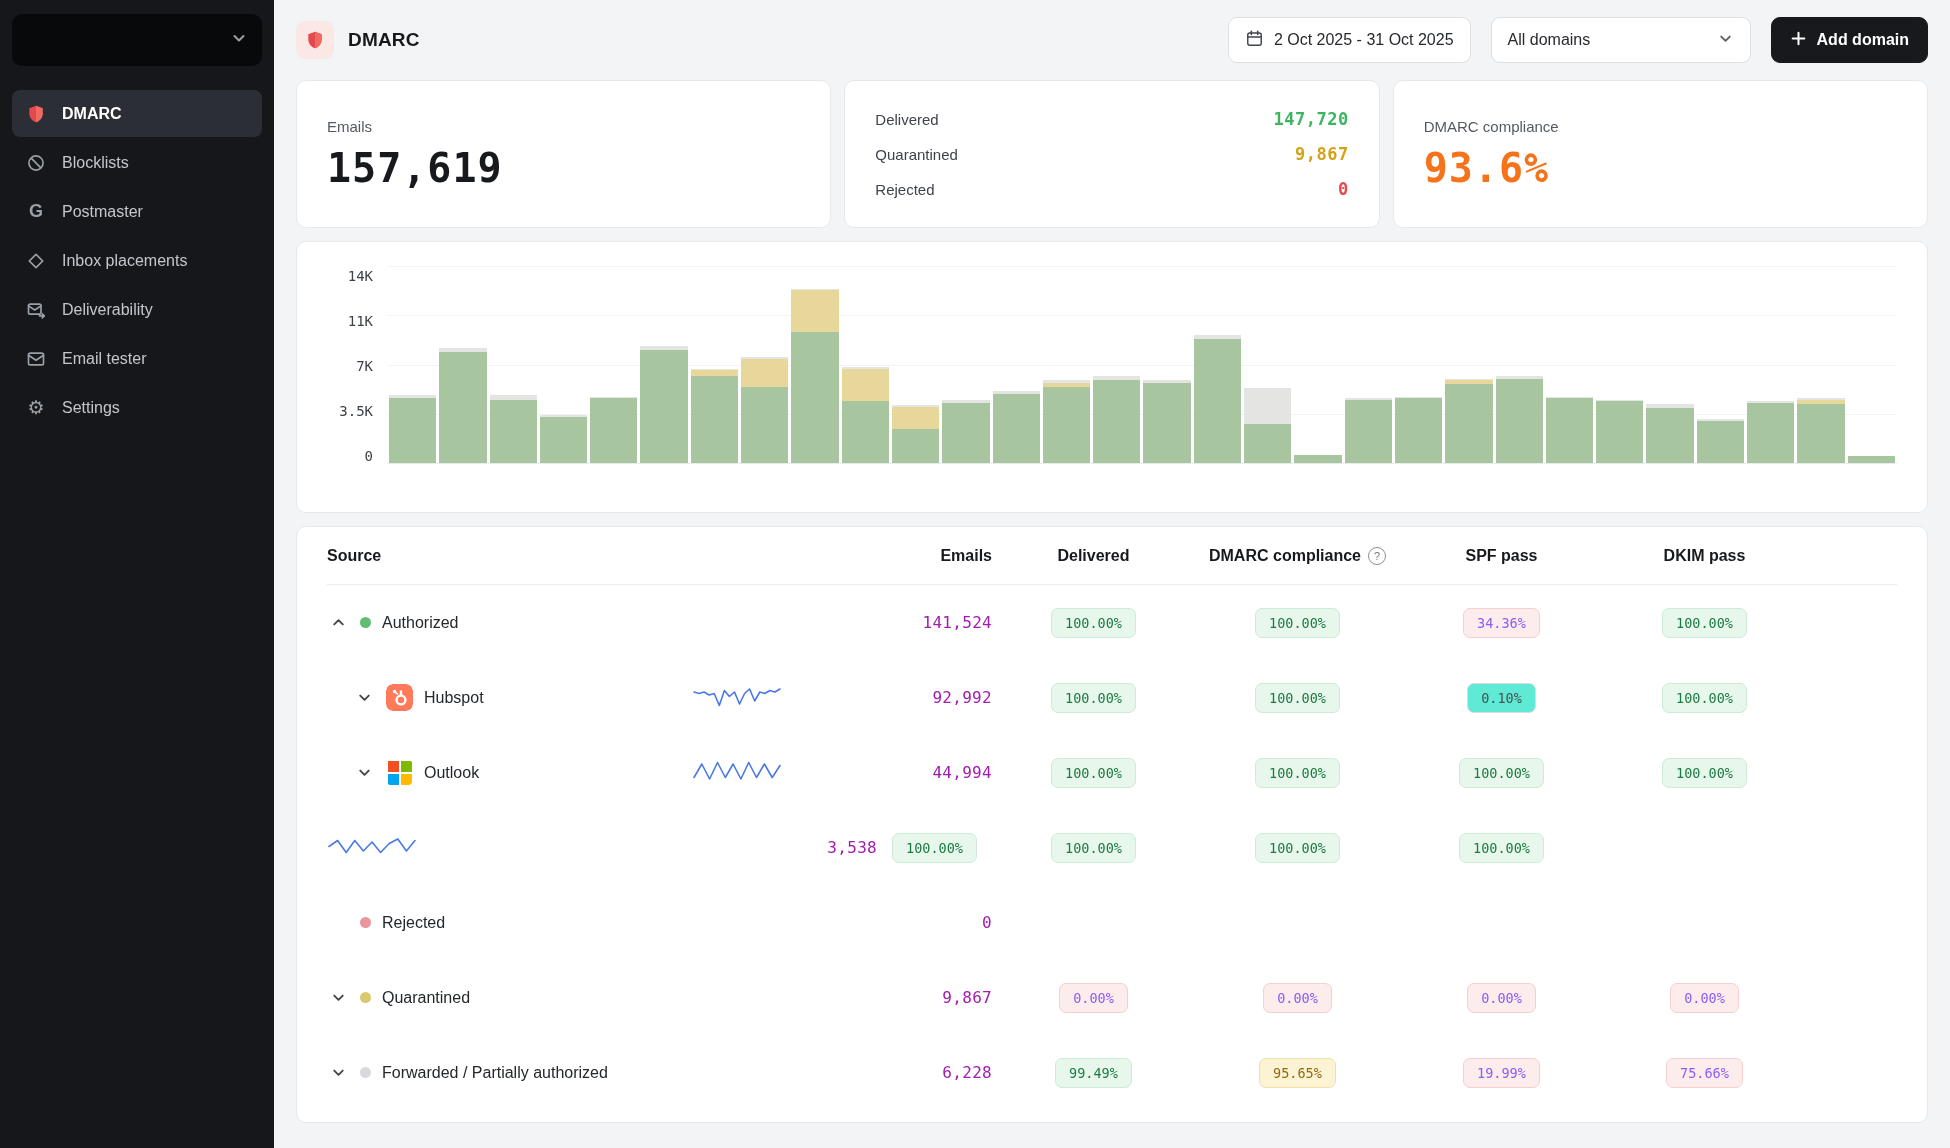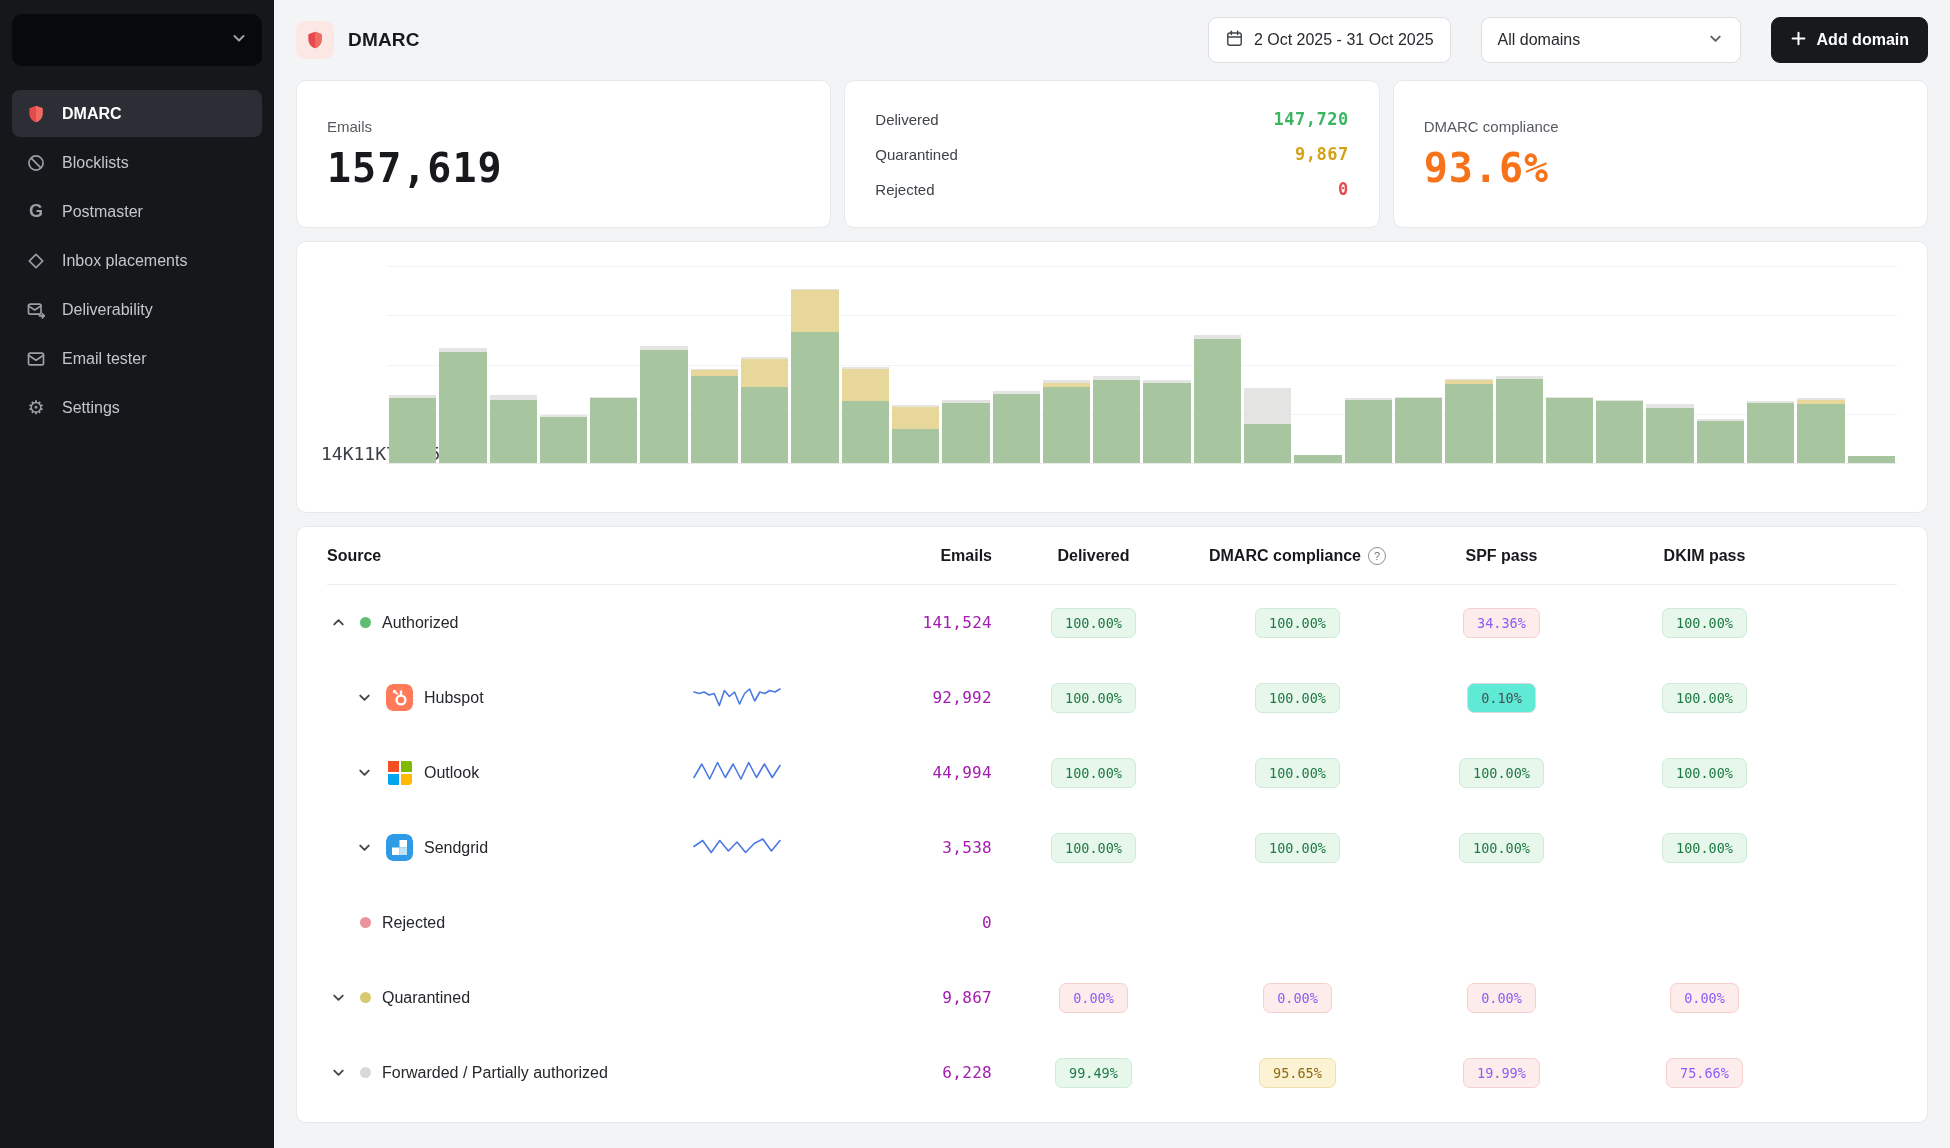--- a/index.html
+++ b/index.html
@@ -17,21 +17,21 @@
   .side-icon svg{display:block}
   .gear-glyph{font-size:19px;line-height:1;color:#9aa0a8}
   .g-glyph{font-size:18px;font-weight:bold;color:#9aa0a8}
 
   
   .main{flex:1;background:#f3f4f6;display:flex;flex-direction:column;overflow:hidden}
   .topbar{height:80px;display:flex;align-items:center;justify-content:space-between;padding:0 22px;flex-shrink:0}
   .topbar-left{display:flex;align-items:center;gap:14px}
   .title-icon{width:38px;height:38px;border-radius:9px;background:#fbe7e4;display:flex;align-items:center;justify-content:center}
   .page-title{font-size:19px;font-weight:bold;letter-spacing:.2px}
-  .topbar-right{display:flex;align-items:center;gap:30px}
+  .topbar-right{display:flex;align-items:center;gap:20px}
   .btn{height:46px;border-radius:9px;display:flex;align-items:center;gap:10px;font-size:16px;cursor:pointer}
   .btn-light{background:#fff;border:1px solid #dcdfe3;color:#26292e;padding:0 16px}
   .btn-select{width:260px;justify-content:space-between;padding:0 16px}
   .btn-dark{background:#17191d;color:#fff;padding:0 18px;border:1px solid #17191d;font-weight:bold}
 
   .content{padding:0 22px 22px;display:flex;flex-direction:column;gap:13px}
   .card{background:#fff;border:1px solid #e7e8ea;border-radius:10px}
 
   
   .stats-row{display:flex;gap:13px}
@@ -39,21 +39,21 @@
   .stat-label{font-size:15px;color:#555a61;margin-bottom:10px}
   .stat-big{font-size:40px;font-weight:bold;letter-spacing:1px}
   .breakdown{justify-content:center;gap:15px}
   .bk-row{display:flex;align-items:center;justify-content:space-between}
   .bk-label{font-size:15px;color:#3e434a}
   .bk-value{font-size:17px;font-weight:bold;letter-spacing:.5px}
 
   
   .chart-card{height:272px;padding:24px 30px 14px 24px;display:flex;flex-direction:column}
   .chart-inner{display:flex;flex:1;gap:14px}
-  .y-axis{width:52px;display:flex;justify-content:space-between;align-items:flex-end;font-size:18px;color:#3d4147;padding-bottom:0;height:196px;margin-top:2px}
+  .y-axis{width:52px;display:flex;flex-direction:column;justify-content:space-between;align-items:flex-end;font-size:14px;color:#3d4147;padding-bottom:0;height:196px;margin-top:2px}
   .plot-wrap{flex:1;display:flex;flex-direction:column}
   .plot{position:relative;height:198px;border-bottom:1px solid #e9eaec}
   .gridline{position:absolute;left:0;right:0;height:1px;background:#f2f3f4}
   .bars{position:absolute;inset:0;display:flex;align-items:flex-end;gap:3px;padding:0 2px}
   .bar{flex:1;height:100%;display:flex;flex-direction:column-reverse}
   .bar div{width:100%}
   .x-axis{position:relative;height:32px}
   .x-tick{position:absolute;top:10px;transform:translateX(-50%);font-size:14px;color:#3d4147;white-space:nowrap}
 
   
@@ -491,36 +491,20 @@
                 <span class="badge green">100.00%</span>
               </div>
               <div class="cell c">
                 <span class="badge green">100.00%</span>
               </div>
               <div class="cell c">
                 <span class="badge green">100.00%</span>
               </div>
             </div>
             <div class="tgrid trow">
-              <div class="cell source-cell child">
-                <span class="chev">
-                  <svg width="17" height="17" viewBox="0 0 16 16" fill="none" stroke="#43484f" stroke-width="1.8" stroke-linecap="round" stroke-linejoin="round">
-                    <path d="M4 6.2l4 4 4-4"></path>
-                  </svg>
-                </span>
-                <span class="src-icon">
-                  <svg width="27" height="27" viewBox="0 0 27 27">
-                    <rect width="27" height="27" rx="7" fill="#2e9be6"></rect>
-                    <rect x="6" y="13.5" width="7.5" height="7.5" fill="#fff"></rect>
-                    <rect x="13.5" y="6" width="7.5" height="7.5" fill="#fff"></rect>
-                    <rect x="13.5" y="13.5" width="7.5" height="7.5" fill="#bfe3fa"></rect>
-                  </svg>
-                </span>
-                <span class="src-name">Sendgrid</span>
-              </div>
               <div class="cell">
                 <svg width="90" height="30" viewBox="0 0 90 30" fill="none">
                   <polyline points="2.0,13.5 10.6,7.5 19.2,19.5 27.8,7.5 36.4,18.0 45.0,9.0 53.6,19.5 62.2,10.5 70.8,6.0 79.4,18.0 88.0,7.5" stroke="#4b79e4" stroke-width="1.6" stroke-linejoin="round" stroke-linecap="round"></polyline>
                 </svg>
               </div>
               <div class="cell r mono emails-val">3,538</div>
               <div class="cell c">
                 <span class="badge green">100.00%</span>
               </div>
               <div class="cell c">

